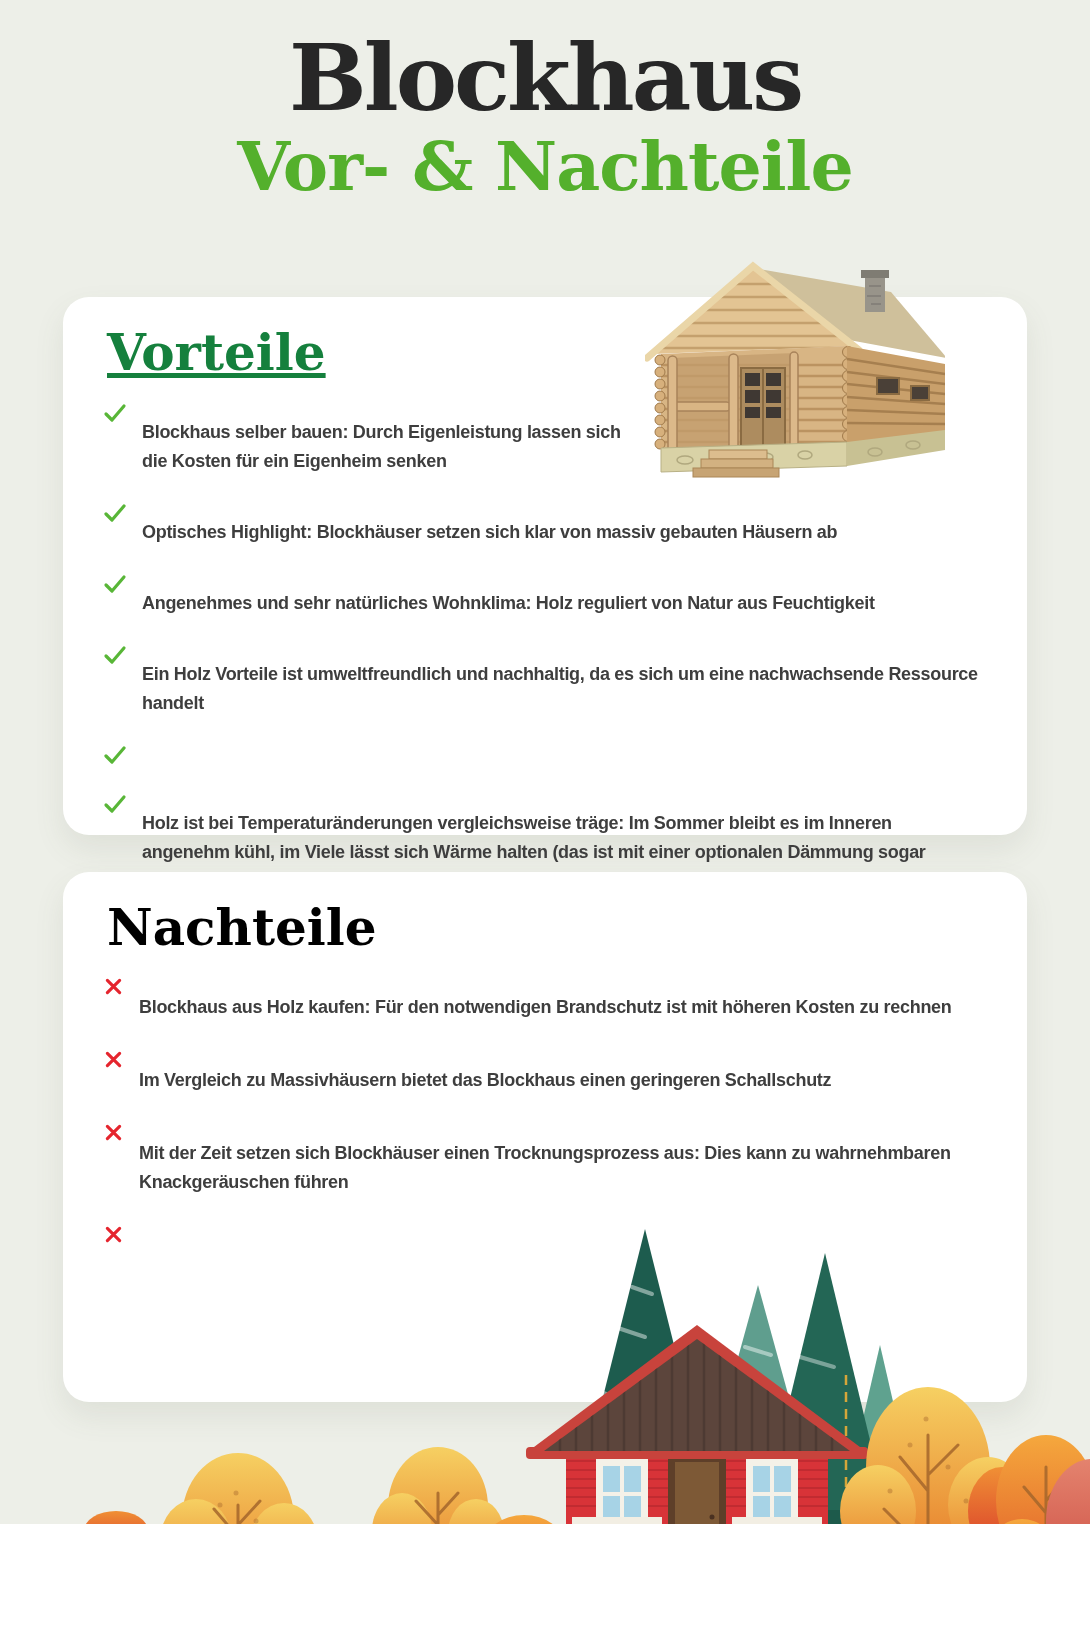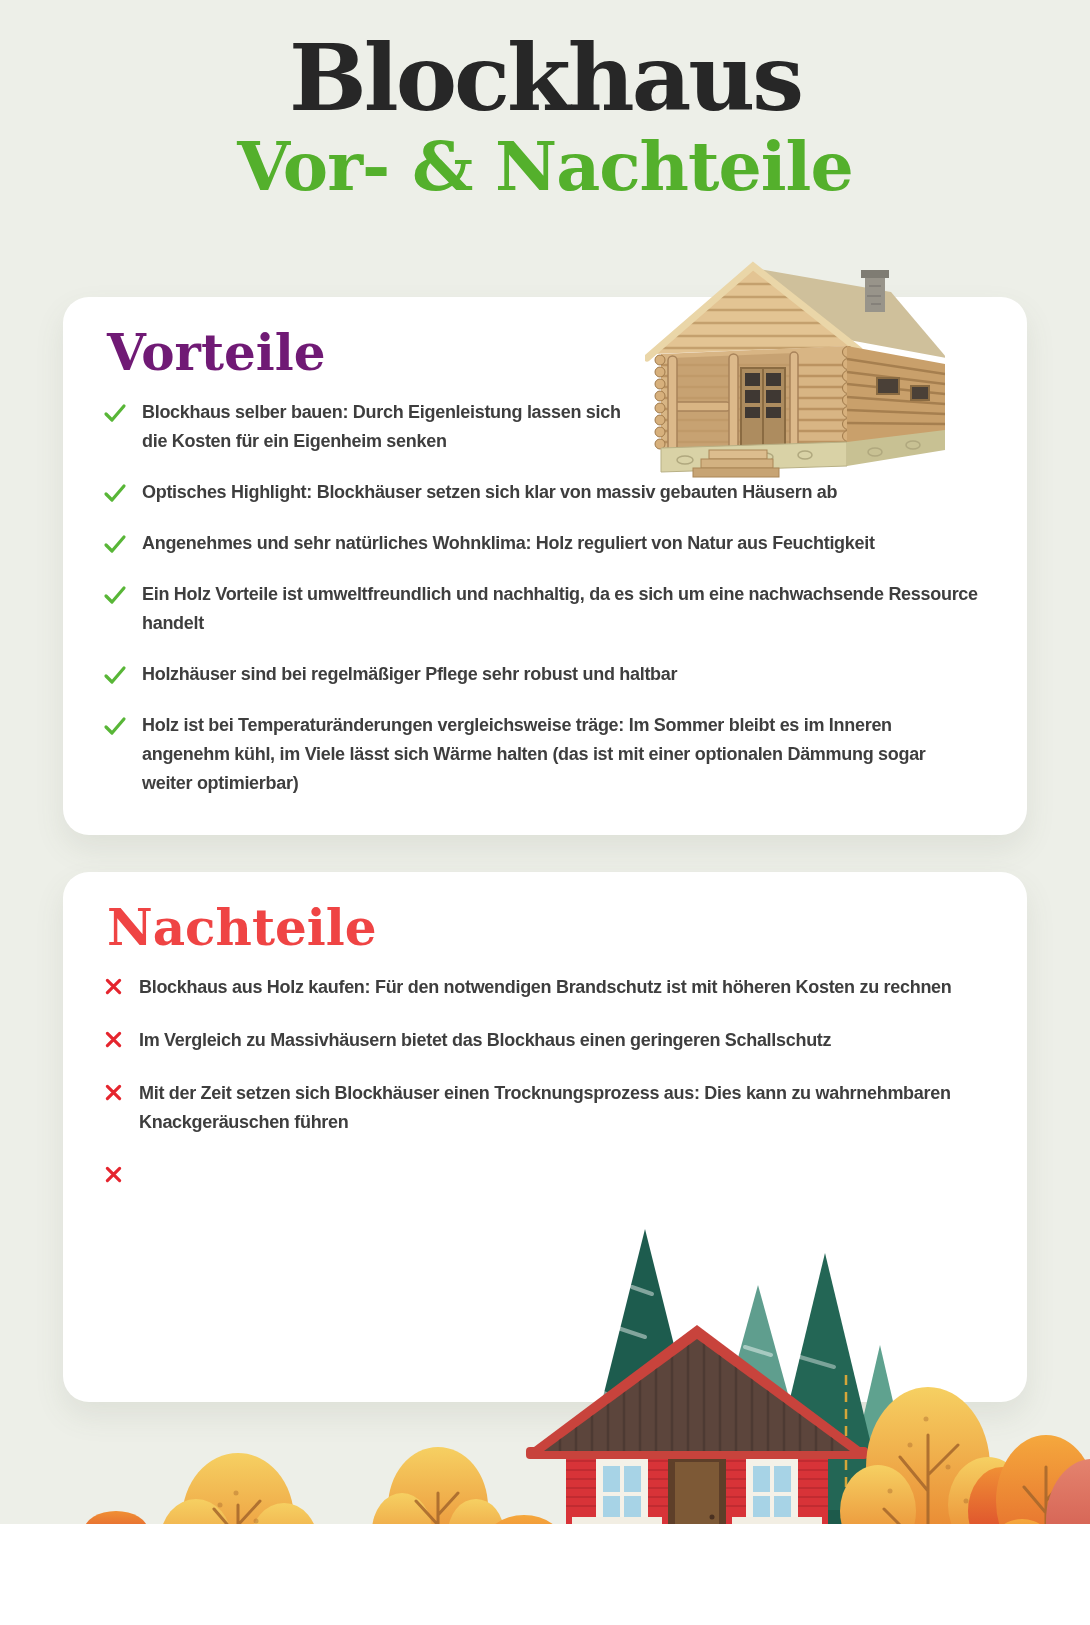--- a/index.html
+++ b/index.html
@@ -39,33 +39,33 @@
   }
   .card-vorteile{top:297px;height:538px;}
   .card-nachteile{top:872px;height:530px;}
   .card h3{
     margin:30px 0 18px 44px;
     font-family:"DejaVu Serif",serif;
     font-weight:700;
     font-size:50px;line-height:1.05;
     letter-spacing:0;
   }
-  .green-heading{color:#701a75;}
-  .red-heading{color:#ef4444;}
+  .green-heading{color:#15803d;text-decoration:underline;}
+  .red-heading{color:#000000;}
   .items{list-style:none;margin:0;padding:0 28px 0 40px;}
   .item{
     display:flex;align-items:flex-start;gap:15px;
     margin-bottom:22px;
     font-weight:700;font-size:18px;line-height:29px;
     letter-spacing:-0.3px;
     color:#3e3e3e;
   }
   .card-nachteile .item{margin-bottom:24px;}
   .item .mark{flex:none;margin-top:3px;}
-  .txt{display:block;max-width:845px;}
+  .txt{display:block;max-width:845px;margin-top:20px;}
   .txt span{display:block;}
   .w505{max-width:505px;}
   .w800{max-width:800px;}
   
   .cabin{
     position:absolute;left:645px;top:252px;
     width:300px;height:230px;
     z-index:5;pointer-events:none;
   }
   .scene{
@@ -108,21 +108,20 @@
       <li class="item">
         <svg class="mark" width="24" height="24" viewBox="0 0 24 24">
             <polyline points="3,13 9,19 21,5" fill="none" stroke="#58b637" stroke-width="3.2" stroke-linecap="round" stroke-linejoin="round"></polyline>
           </svg>
         <span class="txt">Ein Holz Vorteile ist umweltfreundlich und nachhaltig, da es sich um eine nachwachsende Ressource handelt</span>
       </li>
       <li class="item">
         <svg class="mark" width="24" height="24" viewBox="0 0 24 24">
             <polyline points="3,13 9,19 21,5" fill="none" stroke="#58b637" stroke-width="3.2" stroke-linecap="round" stroke-linejoin="round"></polyline>
           </svg>
-        <span class="txt">Holzhäuser sind bei regelmäßiger Pflege sehr robust und haltbar</span>
       </li>
       <li class="item">
         <svg class="mark" width="24" height="24" viewBox="0 0 24 24">
             <polyline points="3,13 9,19 21,5" fill="none" stroke="#58b637" stroke-width="3.2" stroke-linecap="round" stroke-linejoin="round"></polyline>
           </svg>
         <span class="txt w800">Holz ist bei Temperaturänderungen vergleichsweise träge: Im Sommer bleibt es im Inneren angenehm kühl, im Viele lässt sich Wärme halten (das ist mit einer optionalen Dämmung sogar weiter optimierbar)</span>
       </li>
     </ul>
   </section>
 

